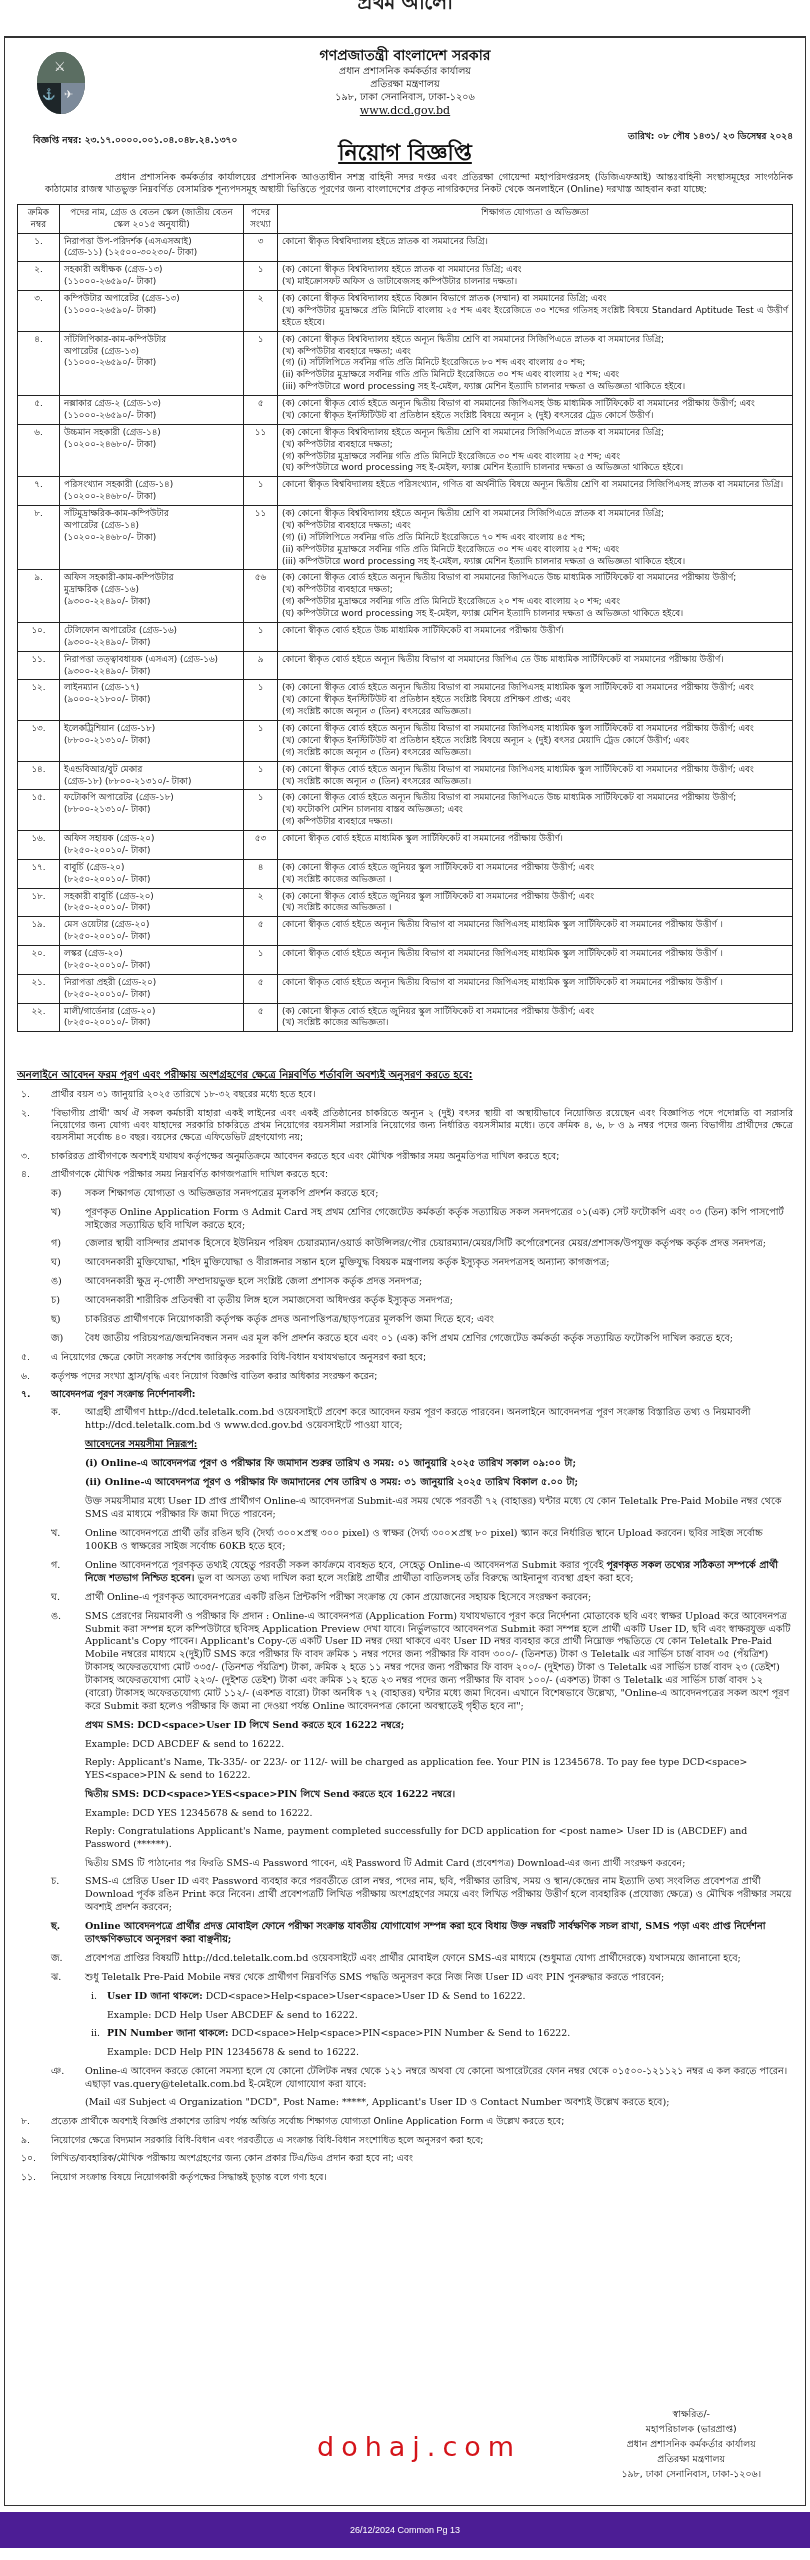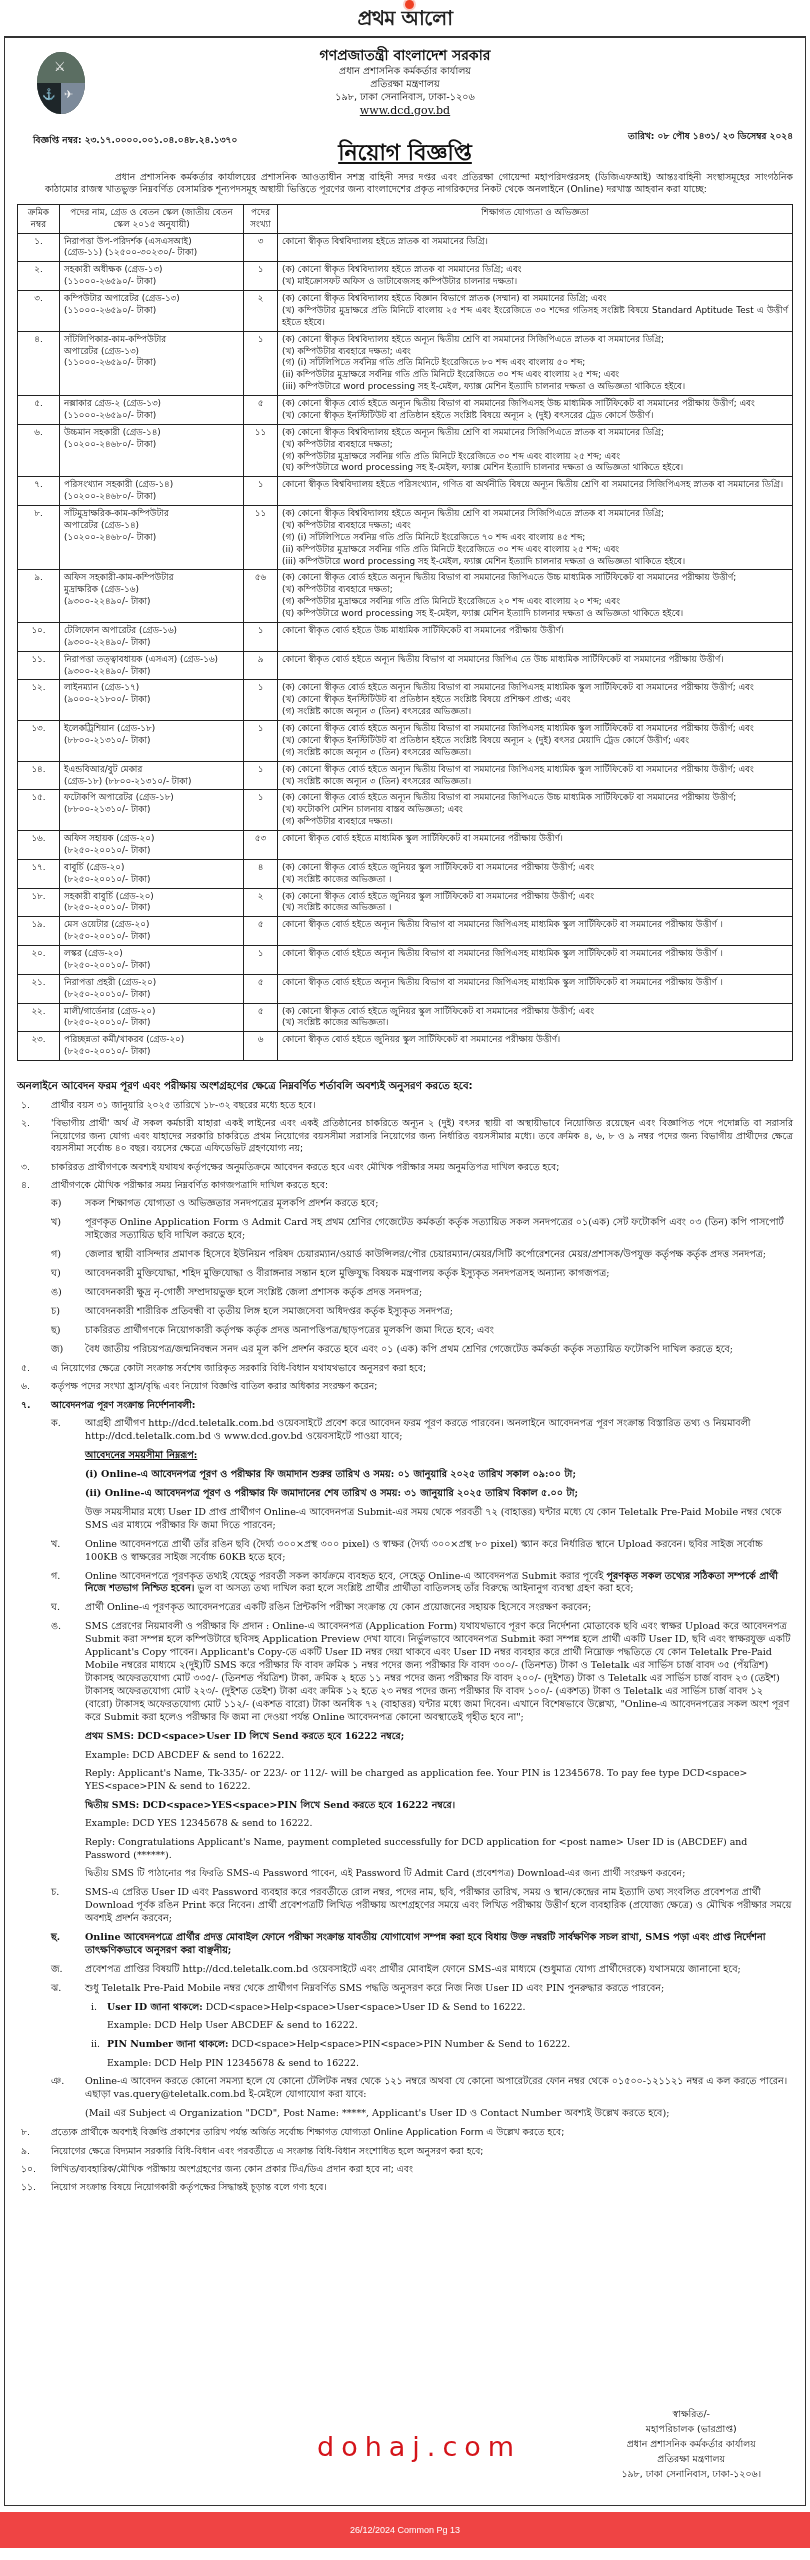--- a/index.html
+++ b/index.html
@@ -1,19 +1,19 @@
 <!DOCTYPE html>
 <html><head>
 <meta charset="utf-8">
 <style>
   * { box-sizing: border-box; margin: 0; padding: 0; }
   html, body { width: 810px; background: #ffffff; }
   body { font-family: "DejaVu Serif", serif; color: #111; font-size: 9.6px; line-height: 1.35; }
 
-  .masthead { height: 36px; display: flex; justify-content: center; align-items: flex-end; padding-bottom: 4px; }
+  .masthead { height: 36px; display: flex; justify-content: center; align-items: flex-end; padding-bottom: 20px; }
   .logo { font-family: "DejaVu Sans", sans-serif; font-weight: bold; font-size: 20px; letter-spacing: -0.5px; color: #222; position: relative; }
   .logo .sun { position: absolute; left: 48px; top: -5px; width: 9px; height: 9px; border-radius: 50%; background: #ef4023; box-shadow: 0 0 0 2px rgba(239,64,35,0.25); }
 
   .sheet { margin: 0 4px; border: 1.5px solid #333; border-top-width: 2px; padding: 6px 12px 24px 12px; position: relative; min-height: 2470px; }
 
   .hdr { position: relative; height: 115px; text-align: center; }
   .emblem { position: absolute; left: 20px; top: 6px; width: 48px; height: 62px; border-radius: 50%; overflow: hidden; background: #3c4a45; }
   .emblem .sec-a { position: absolute; left: 0; top: 0; width: 100%; height: 50%; background: #5b6e62; }
   .emblem .sec-b { position: absolute; left: 0; top: 50%; width: 50%; height: 50%; background: #1e2629; }
   .emblem .sec-c { position: absolute; left: 50%; top: 50%; width: 50%; height: 50%; background: #7c8a9a; }
@@ -28,39 +28,39 @@
   .intro { text-indent: 70px; text-align: justify; font-family: "DejaVu Sans", sans-serif; font-size: 9.2px; margin-top: 10px; margin-bottom: 8px; margin-left: 28px; }
 
   table.posts { width: 100%; border-collapse: collapse; font-family: "DejaVu Sans", sans-serif; font-size: 8.8px; }
   table.posts th, table.posts td { border: 1px solid #222; vertical-align: top; padding: 2px 4px; }
   table.posts th { text-align: center; font-weight: normal; }
   table.posts td.sl { width: 42px; text-align: center; }
   table.posts td.name { width: 184px; }
   table.posts td.cnt { width: 34px; text-align: center; }
   table.posts td.qual div { text-align: justify; }
 
-  .cond-heading { margin-top: 18px; font-weight: bold; font-family: "DejaVu Sans", sans-serif; font-size: 10.2px; }
+  .cond-heading { margin-top: 36px; font-weight: bold; text-decoration: underline; font-family: "DejaVu Sans", sans-serif; font-size: 10.2px; }
   .cond { display: flex; margin-top: 6px; font-family: "DejaVu Sans", sans-serif; font-size: 9.2px; text-align: justify; }
   .cond .no { width: 34px; flex: none; padding-left: 4px; }
   .cond .txt { flex: 1; }
   .sub { display: flex; margin-top: 6px; margin-left: 34px; }
   .sub .no { width: 34px; flex: none; }
   .sub .txt { flex: 1; }
   .inner { margin-left: 68px; margin-top: 6px; }
   .inner.bold { font-weight: bold; }
   .sms { margin-left: 68px; margin-top: 6px; font-family: "DejaVu Serif", serif; font-size: 9.4px; }
   .u { text-decoration: underline; font-weight: bold; }
   .b { font-weight: bold; }
   .rom { display: flex; margin-left: 74px; margin-top: 6px; font-family: "DejaVu Serif", serif; font-size: 9.4px; }
   .rom .no { width: 16px; flex: none; }
 
   .sign { position: absolute; right: 44px; bottom: 24px; text-align: center; font-family: "DejaVu Sans", sans-serif; font-size: 9.4px; line-height: 1.6; }
   .watermark { position: absolute; left: 312px; bottom: 40px; color: #d4141a; font-family: "DejaVu Sans", sans-serif; font-size: 27px; letter-spacing: 7px; }
 
-  .footer { margin-top: 6px; height: 36px; background: #ef4444; color: #ffffff; display: flex; justify-content: center; align-items: center; font-family: "Liberation Sans", sans-serif; font-size: 9px; }
+  .footer { margin-top: 6px; height: 36px; background: #4c1d95; color: #ffffff; display: flex; justify-content: center; align-items: center; font-family: "Liberation Sans", sans-serif; font-size: 9px; }
 </style>
 </head>
 <body>
 
 <div class="masthead">
   <div class="logo">
     <span class="sun"></span>
     <span>প্রথম আলো</span>
   </div>
 </div>
@@ -362,31 +362,20 @@
           <td class="name">
             <div>মালী/গার্ডেনার (গ্রেড-২০)</div>
             <div>(৮২৫০-২০০১০/- টাকা)</div>
           </td>
           <td class="cnt">৫</td>
           <td class="qual">
             <div>(ক) কোনো স্বীকৃত বোর্ড হইতে জুনিয়র স্কুল সার্টিফিকেট বা সমমানের পরীক্ষায় উত্তীর্ণ; এবং</div>
             <div>(খ) সংশ্লিষ্ট কাজের অভিজ্ঞতা।</div>
           </td>
         </tr>
-        <tr>
-          <td class="sl">২৩.</td>
-          <td class="name">
-            <div>পরিচ্ছন্নতা কর্মী/খাকরব (গ্রেড-২০)</div>
-            <div>(৮২৫০-২০০১০/- টাকা)</div>
-          </td>
-          <td class="cnt">৬</td>
-          <td class="qual">
-            <div>কোনো স্বীকৃত বোর্ড হইতে জুনিয়র স্কুল সার্টিফিকেট বা সমমানের পরীক্ষায় উত্তীর্ণ।</div>
-          </td>
-        </tr>
       </tbody>
   </table>
 
   <div class="cond-heading">অনলাইনে আবেদন ফরম পূরণ এবং পরীক্ষায় অংশগ্রহণের ক্ষেত্রে নিম্নবর্ণিত শর্তাবলি অবশ্যই অনুসরণ করতে হবে:</div>
 
   <div class="cond">
       <span class="no">১.</span>
       <span class="txt">প্রার্থীর বয়স ৩১ জানুয়ারি ২০২৫ তারিখে ১৮-৩২ বছরের মধ্যে হতে হবে।</span>
     </div>
   <div class="cond">

